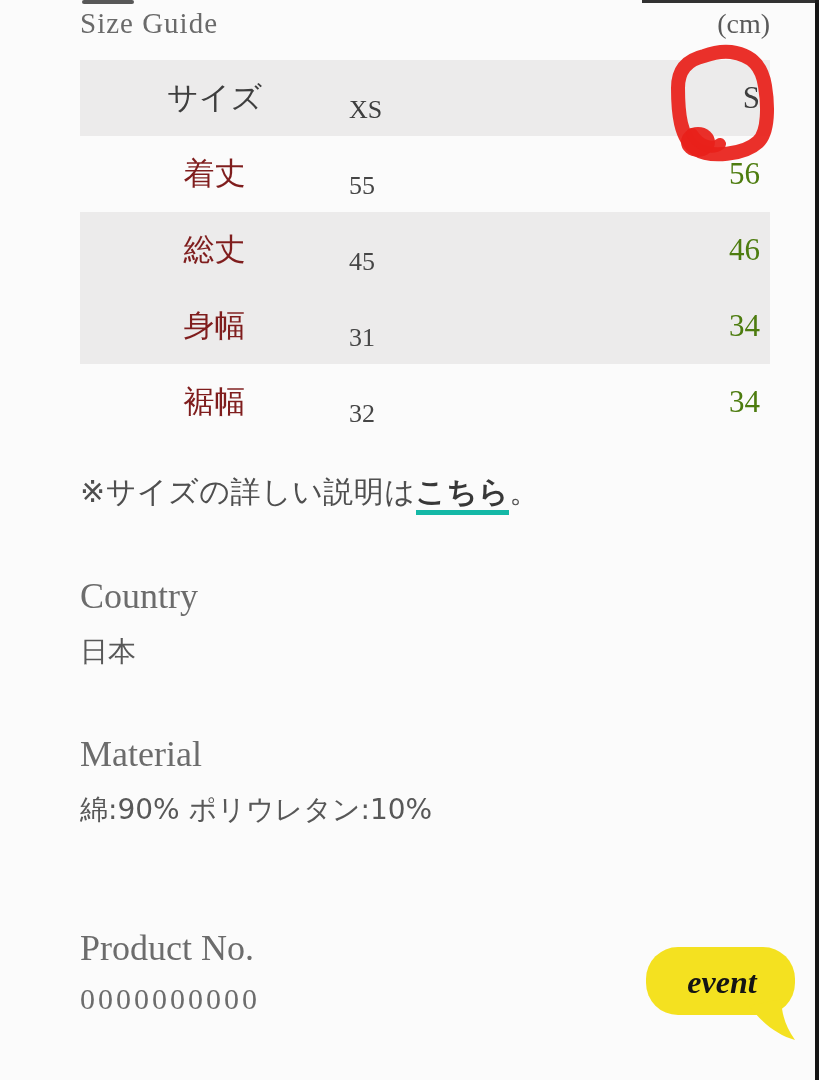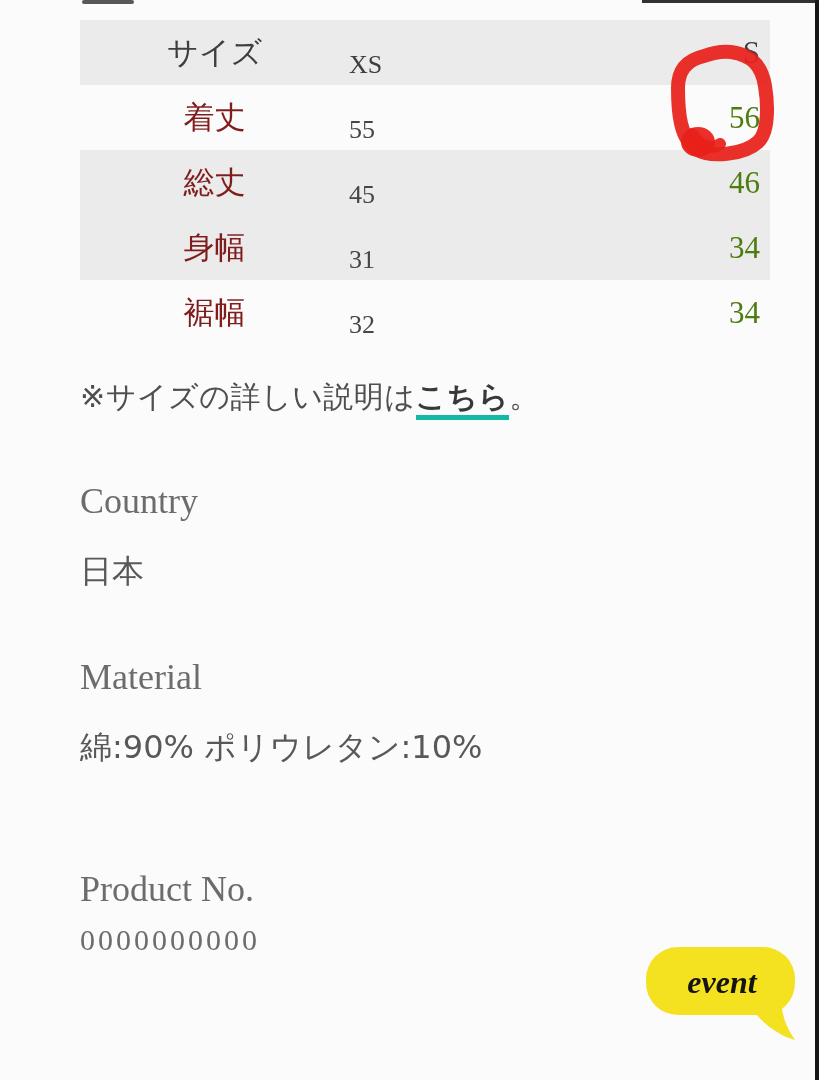--- a/index.html
+++ b/index.html
@@ -25,37 +25,37 @@
     display: flex; justify-content: space-between; align-items: flex-end;
     padding-top: 6px; height: 34px;
   }
   .size-guide-heading { font-size: 29px; color: #6a6a6a; letter-spacing: 1px; }
   .unit-label { font-size: 28px; color: #5a5a5a; }
 
   .size-table { margin-top: 20px; width: 100%; }
   .t-row {
     display: grid;
     grid-template-columns: 39% 35% 26%;
-    height: 65px; align-items: center;
+    height: 76px; align-items: center;
   }
   .t-row.shaded { background: #ecebeb; }
   .cell-label { text-align: center; font-size: 31px; color: #7f1d1d; }
   .cell-xs { text-align: left; font-size: 26px; color: #464646; margin-top: 24px; }
   .cell-s  { text-align: right; padding-right: 10px; font-size: 31px; color: #4d7c0f; }
   .header-cell { color: #3e3e3e; }
 
   .size-note { margin-top: 32px; font-size: 30px; color: #4f4f4f; letter-spacing: 0.5px; }
   .size-detail-link {
     color: #383838; font-weight: 600;
     border-bottom: 5px solid #14b8a6; padding-bottom: 1px;
     cursor: pointer;
   }
 
   .section-label { margin-top: 62px; font-size: 36px; color: #6c6c6c; }
-  .section-value { margin-top: 28px; font-size: 32px; color: #585858; }
+  .section-value { margin-top: 16px; font-size: 28px; color: #585858; }
   .section-label.product { margin-top: 98px; }
   .product-digits {
     margin-top: 13px; font-size: 30px; color: #6c6c6c; letter-spacing: 3px;
   }
 
   
   .red-annotation {
     position: absolute; left: 668px; top: 42px;
     width: 110px; height: 128px; pointer-events: none;
   }
@@ -84,20 +84,24 @@
     position: absolute; left: 642px; top: 0; width: 177px; height: 3px;
     background: #1c1c1c; opacity: 0.9;
   }
 </style>
 </head>
 <body>
 
 <div class="screen">
   <div class="content">
 
+    <div class="title-row">
+      <span class="serif size-guide-heading">Size Guide</span>
+      <span class="serif unit-label">(cm)</span>
+    </div>
 
     <div class="size-table">
       <div class="t-row shaded">
         <span class="cell-label gothic header-cell">サイズ</span>
         <span class="cell-xs serif header-cell">XS</span>
         <span class="cell-s serif header-cell">S</span>
       </div>
       <div class="t-row">
         <span class="cell-label gothic">着丈</span>
         <span class="cell-xs serif">55</span>

